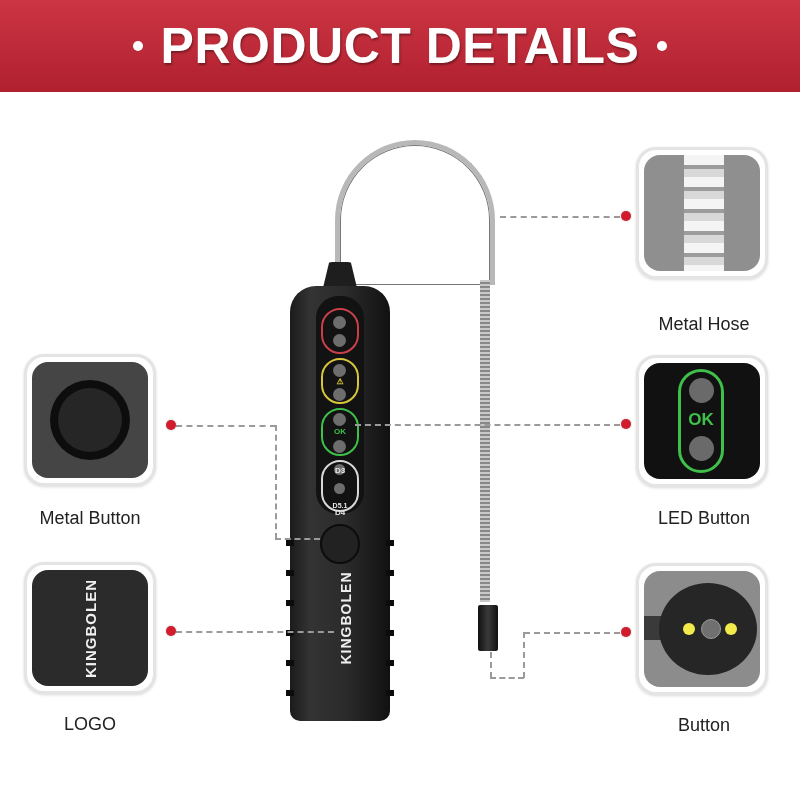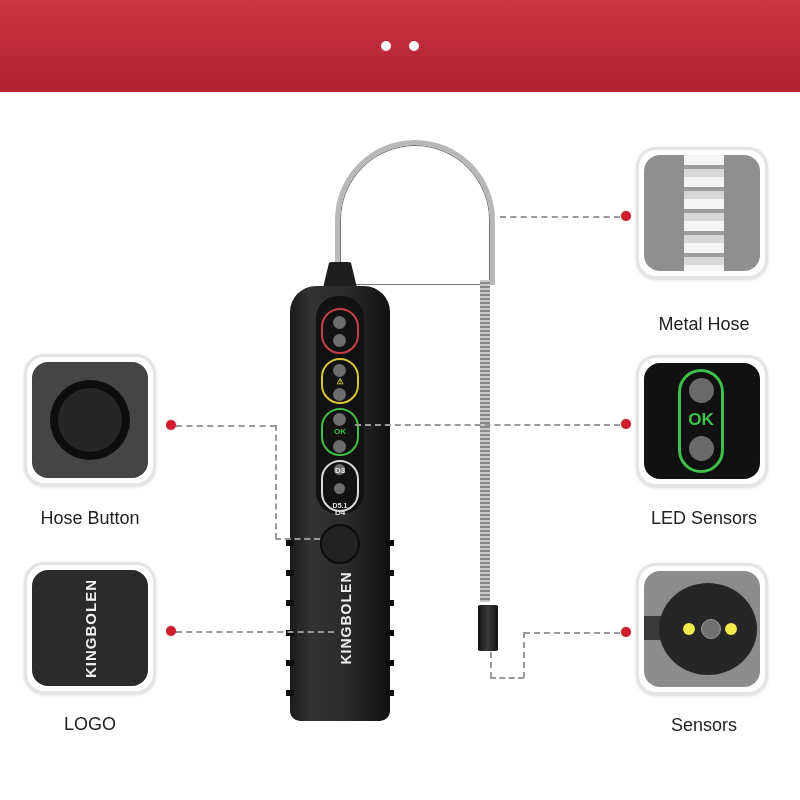--- a/index.html
+++ b/index.html
@@ -25,20 +25,21 @@
   .hose{position:absolute;border:5px solid #b8b8b8;border-bottom:none;border-radius:80px 80px 0 0;left:335px;top:140px;width:150px;height:140px;box-shadow:inset 0 0 0 1px #777;}
   .hose-down{position:absolute;left:480px;top:280px;width:10px;height:322px;background:repeating-linear-gradient(#c8c8c8 0 2px,#888 2px 4px);}
   .tip{position:absolute;left:478px;top:605px;width:20px;height:46px;background:linear-gradient(90deg,#111,#3a3a3a,#111);border-radius:2px;}
 </style>
 </head>
 <body>
 
 <div class="banner">
   <div class="banner-title">
     <span class="dot"></span>
+    <span>PRODUCT DETAILS</span>
     <span class="dot"></span>
   </div>
 </div>
 
 <div class="hose"></div>
 <div class="hose-down"></div>
 <div class="tip"></div>
 
 <div class="device-neck"></div>
 <div class="device-body"></div>
@@ -97,21 +98,21 @@
 <div class="rdot" style="left:621px;top:211px"></div>
 <div class="rdot" style="left:621px;top:419px"></div>
 <div class="rdot" style="left:621px;top:627px"></div>
 
 <div class="card" style="left:24px;top:354px">
   <div class="card-inner" style="background:#454545">
     <div style="position:absolute;left:18px;top:18px;width:80px;height:80px;border-radius:50%;background:#0d0d0d"></div>
     <div style="position:absolute;left:26px;top:26px;width:64px;height:64px;border-radius:50%;background:#262626"></div>
   </div>
 </div>
-<div class="label" style="left:10px;top:508px">Hose Button</div>
+<div class="label" style="left:10px;top:508px">Metal Button</div>
 
 <div class="card" style="left:24px;top:562px">
   <div class="card-inner" style="background:#2b2b2b">
     <div style="position:absolute;left:-12px;top:50px;width:140px;transform:rotate(-90deg);color:#f0f0f0;font-weight:bold;font-size:15px;text-align:center;letter-spacing:1px">KINGBOLEN</div>
   </div>
 </div>
 <div class="label" style="left:10px;top:714px">LOGO</div>
 
 <div class="card" style="left:636px;top:147px">
   <div class="card-inner" style="background:#8f8f8f">
@@ -122,25 +123,25 @@
 
 <div class="card" style="left:636px;top:355px">
   <div class="card-inner" style="background:#111">
     <div style="position:absolute;left:34px;top:6px;width:46px;height:104px;border:3px solid #3ec04a;border-radius:26px;box-sizing:border-box">
       <div style="position:absolute;left:8px;top:6px;width:25px;height:25px;border-radius:50%;background:#6a6a6a"></div>
       <div style="position:absolute;left:0;top:38px;width:40px;text-align:center;color:#3ec04a;font-weight:bold;font-size:17px">OK</div>
       <div style="position:absolute;left:8px;top:64px;width:25px;height:25px;border-radius:50%;background:#6a6a6a"></div>
     </div>
   </div>
 </div>
-<div class="label" style="left:624px;top:508px">LED Sensors</div>
+<div class="label" style="left:624px;top:508px">LED Button</div>
 
 <div class="card" style="left:636px;top:563px">
   <div class="card-inner" style="background:#8c8c8c">
     <div style="position:absolute;left:0;top:45px;width:20px;height:24px;background:#3a3a3a"></div>
     <div style="position:absolute;left:15px;top:12px;width:98px;height:92px;border-radius:50%;background:#262626">
       <div style="position:absolute;left:24px;top:40px;width:12px;height:12px;border-radius:50%;background:#f3ea4b"></div>
       <div style="position:absolute;left:42px;top:36px;width:18px;height:18px;border-radius:50%;background:#707070;border:1px solid #999"></div>
       <div style="position:absolute;left:66px;top:40px;width:12px;height:12px;border-radius:50%;background:#f3ea4b"></div>
     </div>
   </div>
 </div>
-<div class="label" style="left:624px;top:715px">Sensors</div>
+<div class="label" style="left:624px;top:715px">Button</div>
 
 </body></html>

